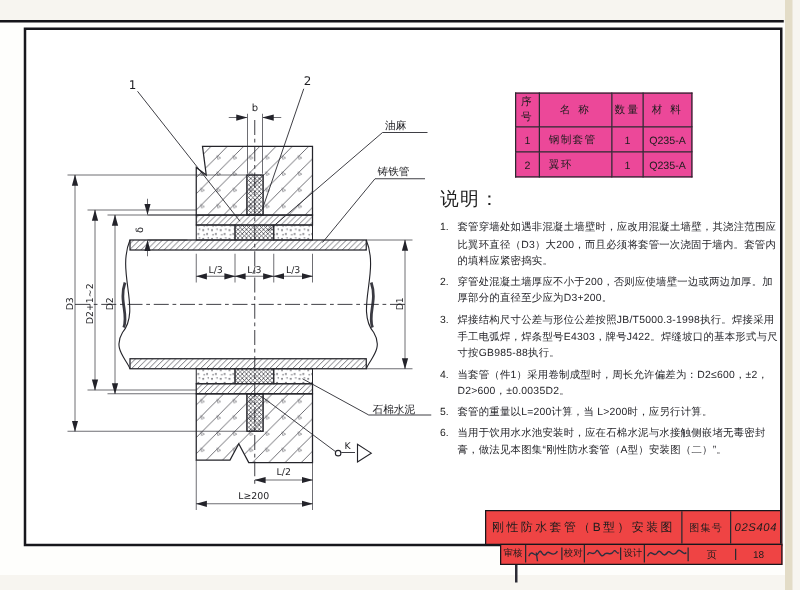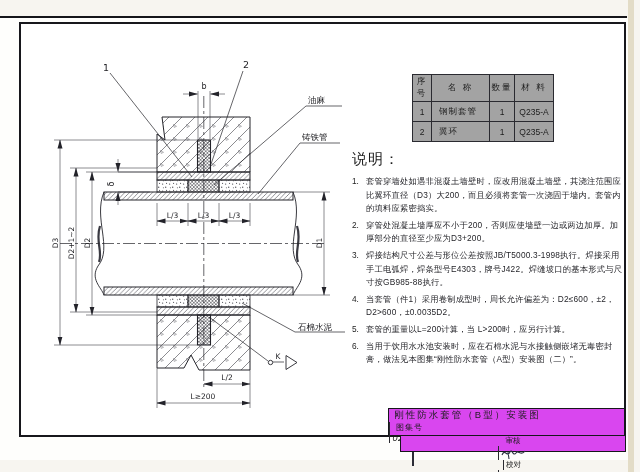--- a/index.html
+++ b/index.html
@@ -12,37 +12,37 @@
          background:#fff;box-sizing:border-box;}
   svg.draw{position:absolute;left:0;top:0;width:640px;height:472px;}
   svg text{stroke:none;fill:#1e1e22;font-family:"DejaVu Sans","Liberation Sans",sans-serif;}
   .f7{font-size:7.5px;} .f8{font-size:8px;} .f9{font-size:9.5px;} .cn{font-size:8.5px;}
 
   
   .mat-caption{position:absolute;left:412px;top:52px;width:141px;text-align:center;margin-top:43px;}
   .mat-caption span{font-size:10.5px;letter-spacing:5px;padding:0 1px 1px 6px;
                     border-bottom:1.5px solid #20202a;}
   .materials{position:absolute;left:412px;top:74px;}
-  .materials table{border-collapse:collapse;background:#a3a3a3;}
+  .materials table{border-collapse:collapse;background:#ec4899;}
   .materials table,.materials td,.materials th{border:1px solid #2a2a30;}
   .materials table{border-width:1.8px;}
   .materials th{font-weight:normal;font-size:8.5px;height:19px;letter-spacing:2px;}
   .materials td{font-size:8.5px;height:17px;text-align:center;}
   .materials td.nm{text-align:left;padding-left:7px;letter-spacing:1px;}
 
   
   .notes{position:absolute;left:352px;top:150px;width:272px;}
   .notes-heading{font-size:15px;margin-bottom:6px;letter-spacing:1px;}
   .note{display:flex;margin-bottom:3px;}
   .note .num{width:14px;flex:none;font-size:8.3px;line-height:13.6px;}
   .note .txt{flex:1;font-size:8.3px;line-height:13.6px;letter-spacing:.2px;color:#26262b;}
 
   
-  .tb-row{position:absolute;display:flex;border:1.8px solid #17171c;background:#d946ef;
-          box-sizing:border-box;align-items:stretch;flex-direction:column;}
+  .tb-row{position:absolute;display:flex;border:1.8px solid #17171c;background:#ef4444;
+          box-sizing:border-box;align-items:stretch;}
   .tb-row .cell{border-left:1px solid #2a2a30;display:flex;align-items:center;
                 justify-content:center;box-sizing:border-box;}
   .tb-row .cell:first-child{border-left:none;}
   .tb1{left:388px;top:408px;width:237px;height:28px;}
   .tb2{left:400px;top:434.5px;width:226px;height:17.5px;align-items:center;}
   .tb-title{width:157px;font-size:9.5px;letter-spacing:2px;}
   .tb-w40{width:40px;font-size:8px;letter-spacing:1px;}
   .tb-atlasno{width:40px;font-size:9px;letter-spacing:.5px;font-style:italic;}
   .lbl{width:20px;font-size:7.5px;}
   .sig{width:30px;} .sig-wide{width:37px;} .pg{width:40px;font-size:8px;}

